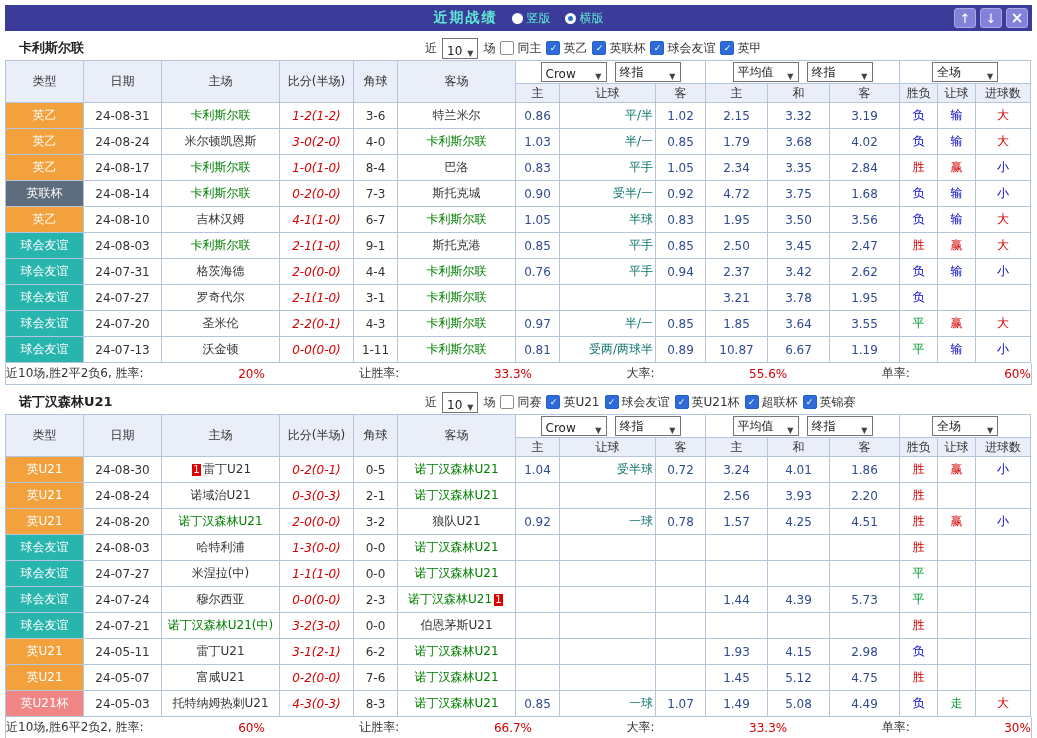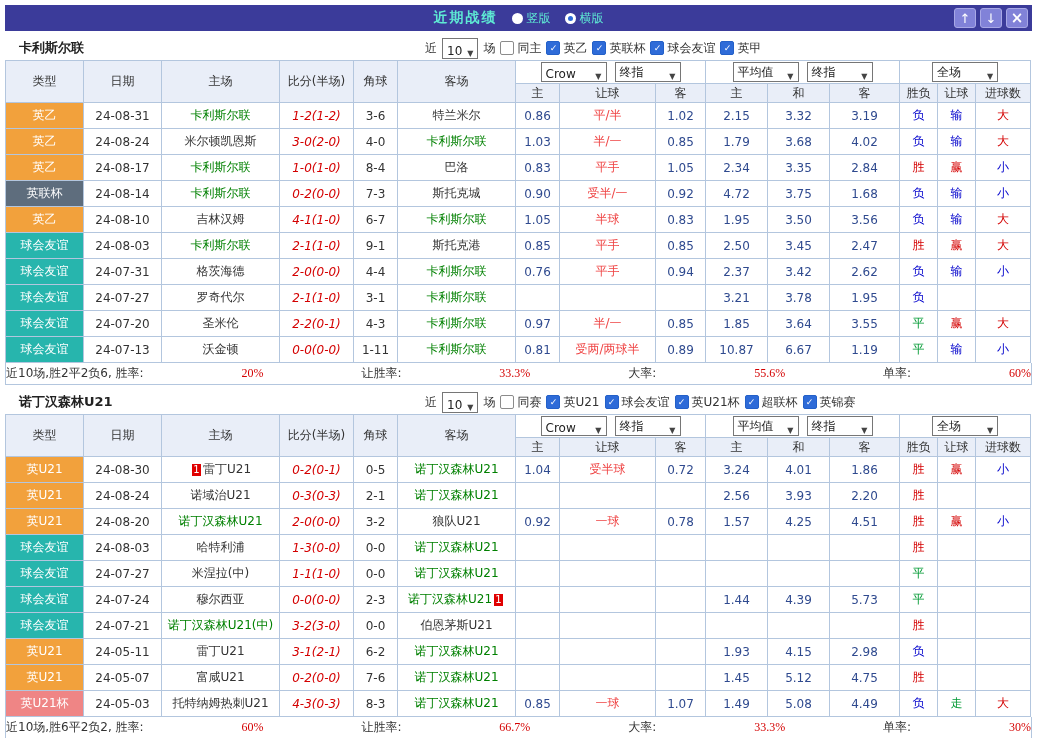--- a/index.html
+++ b/index.html
@@ -41,27 +41,27 @@
   .type-cell{color:#fff;}
   .type-orange{background:#f2a13c;}
   .type-slate{background:#5e6d7d;}
   .type-teal{background:#27b5ad;}
   .type-pink{background:#ef8585;}
   .score-cell{color:#d40000;font-style:italic;}
   .team{cursor:pointer;}
   .team.main{color:#008000;}
   .card{display:inline-block;background:#e00000;color:#fff;font-size:10px;line-height:12px;width:9px;margin:0 2px;}
   .odds-cell{color:#2f4a8f;}
-  .handicap-cell{color:#ef4444;}
+  .handicap-cell{color:#0f766e;text-align:right;}
   .res-red{color:#d40000;}
   .res-blue{color:#0000cc;}
   .res-green{color:#009933;}
   .summary{width:1027px;border:1px solid #b3c6de;border-top:none;height:22px;display:flex;align-items:center;
            justify-content:space-between;font-size:12px;box-sizing:border-box;}
-  .summary .red{color:#d40000;font-family:Liberation Serif, serif;}
+  .summary .red{color:#d40000;}
 </style>
 </head>
 <body>
 
 <div class="page">
 
   <div class="topbar">
     <div class="topbar-center">
       <span class="topbar-title">近期战绩</span>
       <span class="radio">

